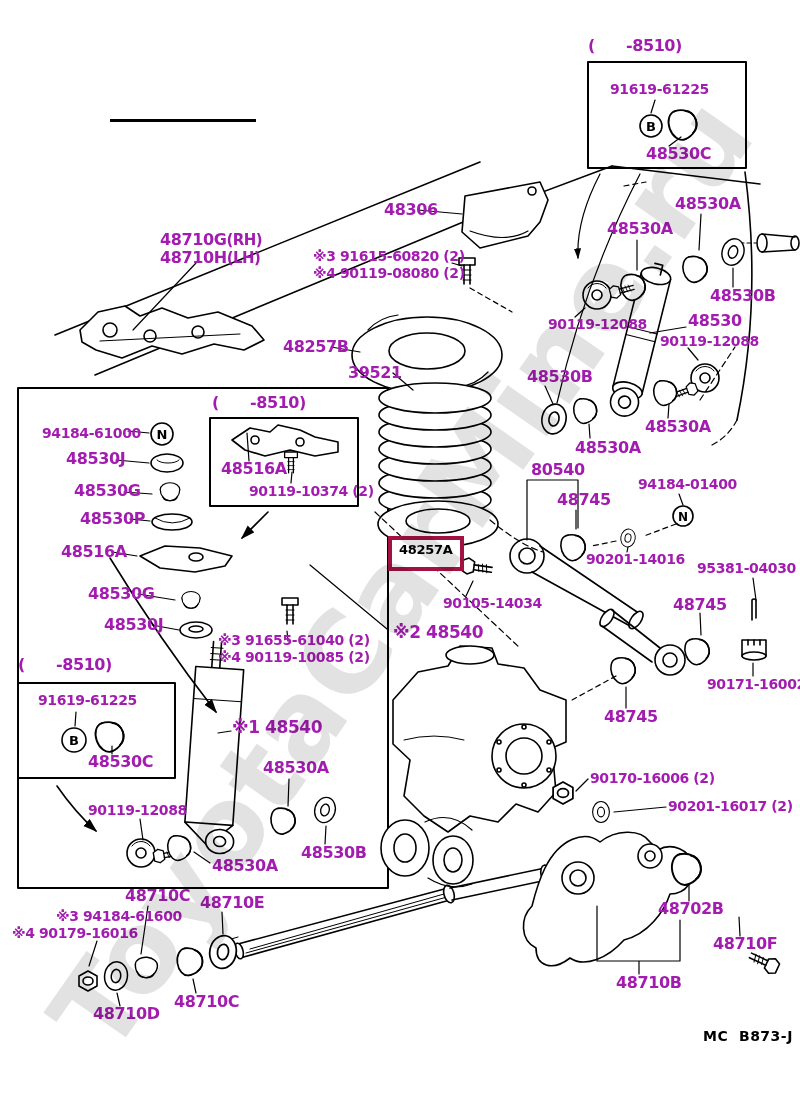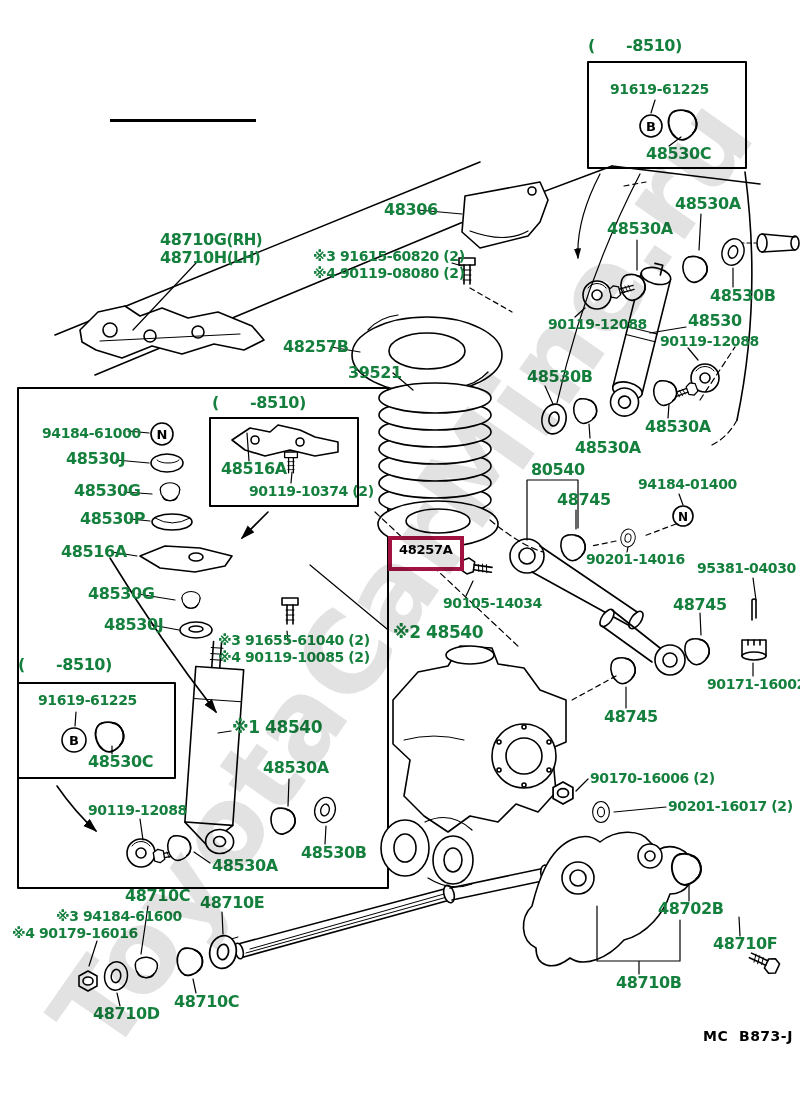--- a/index.html
+++ b/index.html
@@ -1,19 +1,19 @@
 <!DOCTYPE html>
 <html><head>
 <meta charset="utf-8">
 <style>
   html,body{margin:0;padding:0;background:#fff;}
   #page{position:relative;width:800px;height:1102px;background:#fff;overflow:hidden;
         font-family:"DejaVu Sans","Liberation Sans",sans-serif;}
   svg{position:absolute;left:0;top:0;}
-  .lbl{position:absolute;font-weight:bold;font-size:14px;color:#15803d;line-height:1;
+  .lbl{position:absolute;font-weight:bold;font-size:14px;color:#a21caf;line-height:1;
        white-space:pre;letter-spacing:-0.4px;z-index:3;}
   .lbl.f16{font-size:16px;}
   .lbl.f17{font-size:17px;}
   .lbl .suf{font-size:15px;font-weight:bold;letter-spacing:-0.5px;text-align:center;}
   #legend{position:absolute;left:108px;top:33px;z-index:3;font-weight:bold;
           font-size:17px;letter-spacing:-0.5px;line-height:21px;white-space:pre;}
   #legend .mk{font-size:19px;margin-right:3px;}
   #legend-underline{position:absolute;left:110px;top:119px;width:146px;height:0;
           border-top:3px solid #000;z-index:3;}
   #hl-box{position:absolute;left:388px;top:536px;z-index:4;background:#fff;

